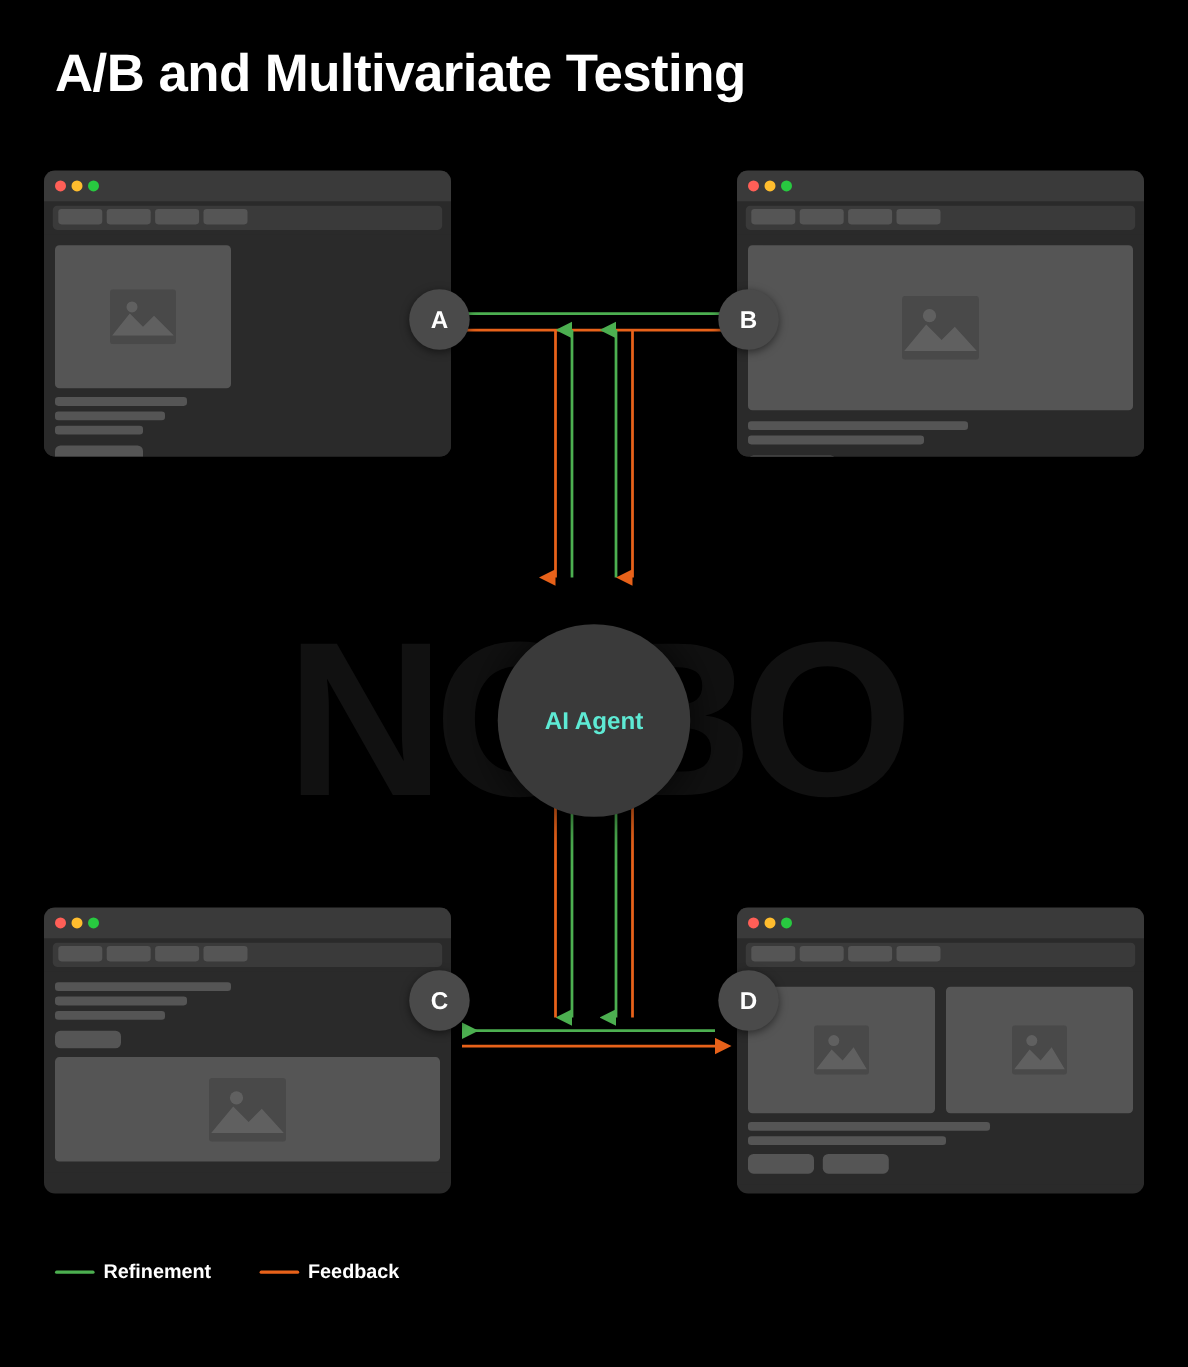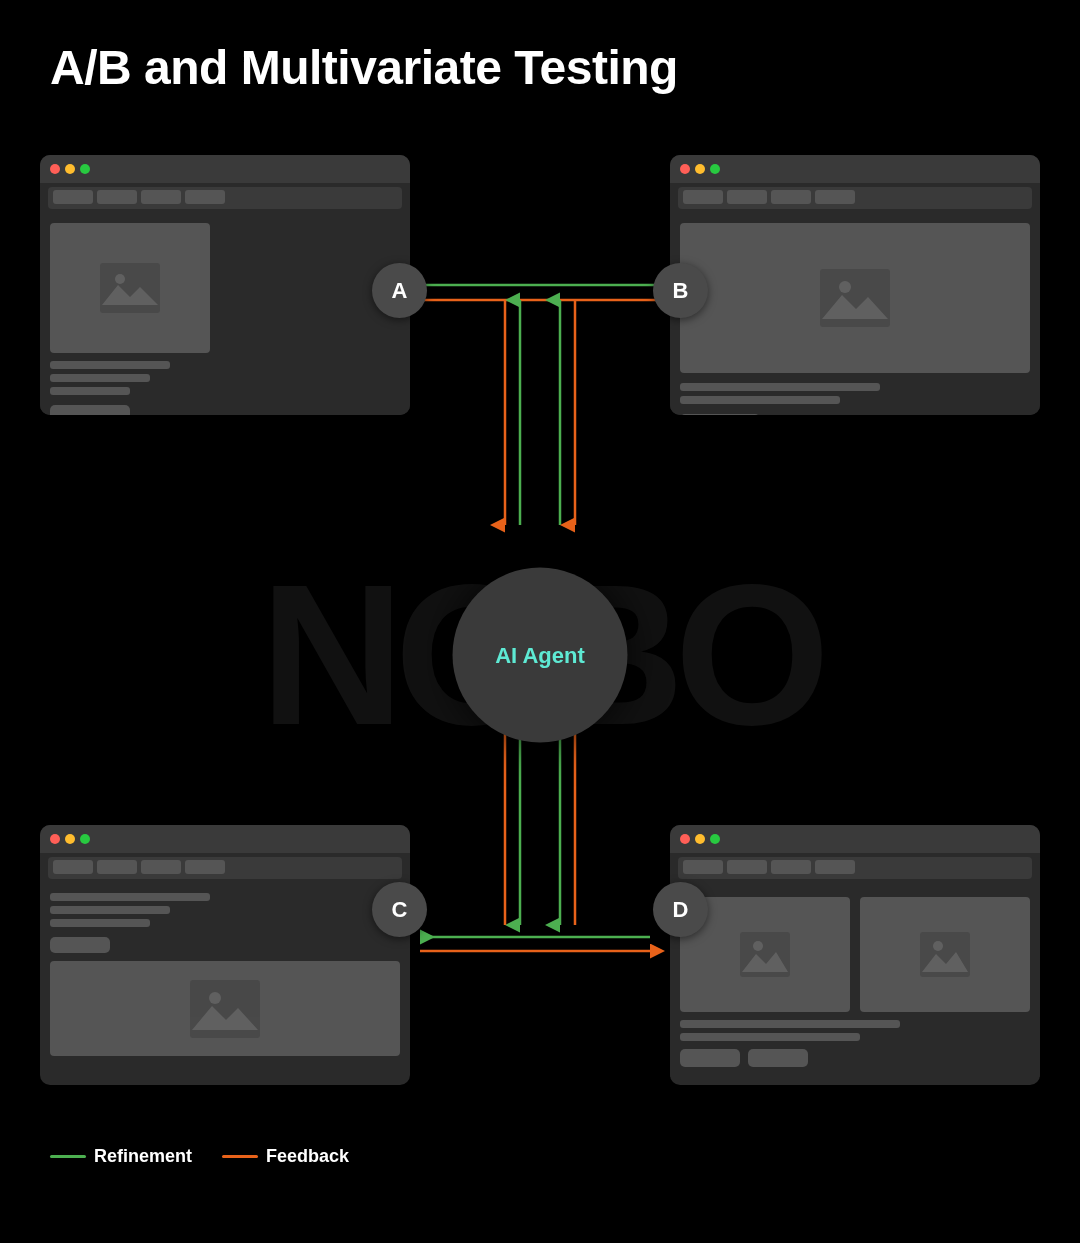--- a/index.html
+++ b/index.html
@@ -272,21 +272,21 @@
       pointer-events: none;
     }
 
     
     .legend {
       position: absolute;
       bottom: 18px;
       left: 50px;
       display: flex;
       align-items: center;
-      gap: 30px;
+      gap: 44px;
       z-index: 10;
     }
 
     .legend-item {
       display: flex;
       align-items: center;
       gap: 8px;
     }
 
     .legend-line {

